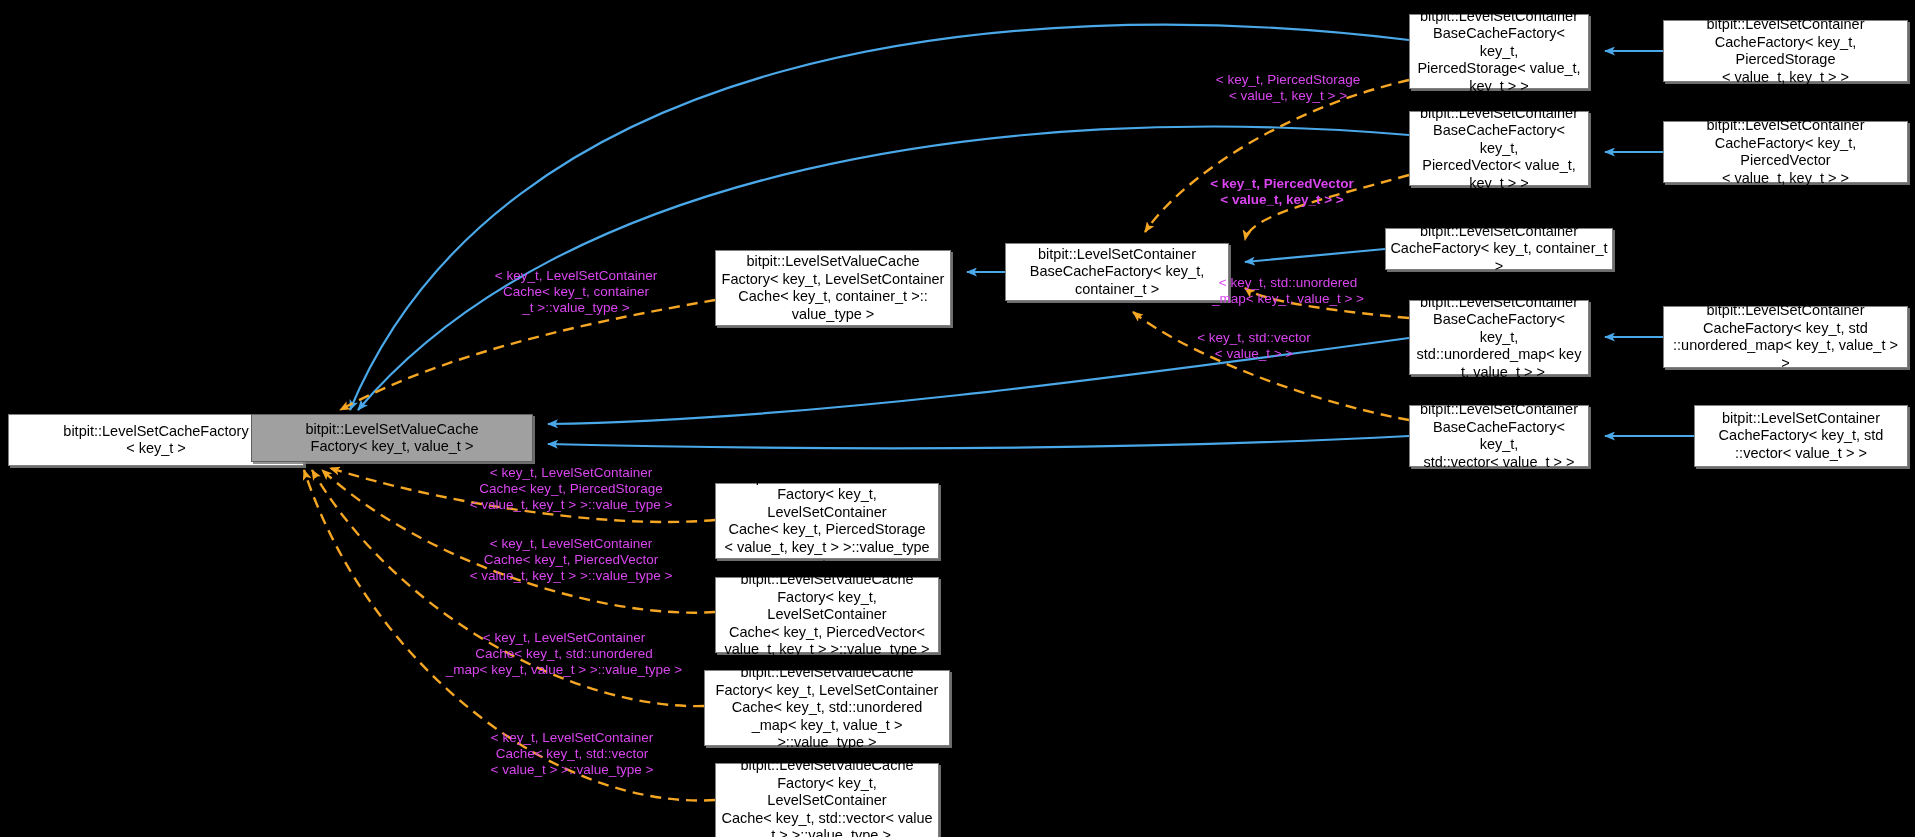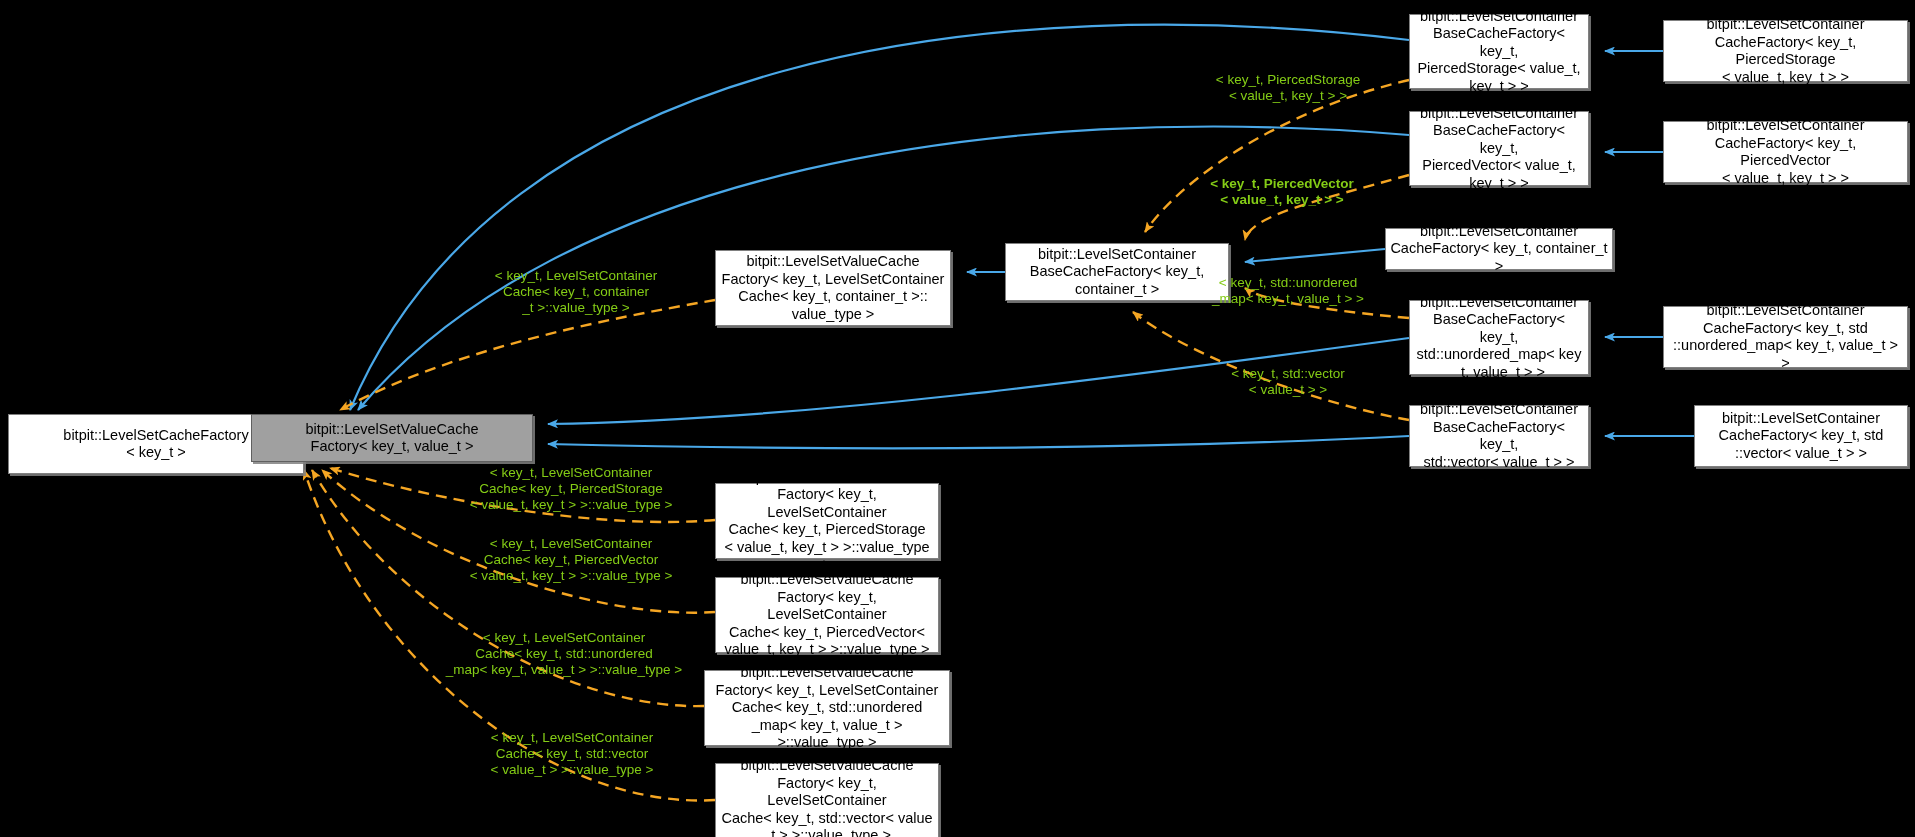--- a/index.html
+++ b/index.html
@@ -41,21 +41,21 @@
     justify-content: center;
     padding: 2px 4px;
     white-space: pre-line;
   }
   .node.highlight {
     background: #a0a0a0;
     border: 1px solid #606060;
   }
   .edge-label {
     position: absolute;
-    color: #84cc16;
+    color: #d946ef;
     font-size: 13.5px;
     line-height: 16px;
     text-align: center;
     white-space: pre-line;
     pointer-events: none;
   }
 </style>
 </head>
 <body>
 
@@ -88,21 +88,21 @@
         <path d="M 1409 318 C 1320 310 1260 300 1245 288" fill="none" stroke="#f5a623" stroke-width="2.4" stroke-dasharray="11,7" marker-end="url(#arrow-orange)"></path>
         <path d="M 1409 420 C 1300 400 1180 350 1133 312" fill="none" stroke="#f5a623" stroke-width="2.4" stroke-dasharray="11,7" marker-end="url(#arrow-orange)"></path>
         <path d="M 715 520 C 600 530 430 500 330 468" fill="none" stroke="#f5a623" stroke-width="2.4" stroke-dasharray="11,7" marker-end="url(#arrow-orange)"></path>
         <path d="M 715 612 C 600 620 420 560 322 470" fill="none" stroke="#f5a623" stroke-width="2.4" stroke-dasharray="11,7" marker-end="url(#arrow-orange)"></path>
         <path d="M 704 706 C 580 710 400 620 312 470" fill="none" stroke="#f5a623" stroke-width="2.4" stroke-dasharray="11,7" marker-end="url(#arrow-orange)"></path>
         <path d="M 715 800 C 560 810 370 670 304 470" fill="none" stroke="#f5a623" stroke-width="2.4" stroke-dasharray="11,7" marker-end="url(#arrow-orange)"></path>
       </g>
   </svg>
 
   <div id="node-layer">
-      <div class="node" style="left: 8px; top: 414px; width: 296px; height: 60px;">bitpit::LevelSetCacheFactory
+      <div class="node" style="left: 8px; top: 414px; width: 296px; height: 52px;">bitpit::LevelSetCacheFactory
 &lt; key_t &gt;</div>
       <div class="node highlight" style="left: 251px; top: 414px; width: 282px; height: 48px;">bitpit::LevelSetValueCache
 Factory&lt; key_t, value_t &gt;</div>
       <div class="node" style="left: 715px; top: 250px; width: 236px; height: 76px;">bitpit::LevelSetValueCache
 Factory&lt; key_t, LevelSetContainer
 Cache&lt; key_t, container_t &gt;::
 value_type &gt;</div>
       <div class="node" style="left: 715px; top: 483px; width: 224px; height: 76px;">bitpit::LevelSetValueCache
 Factory&lt; key_t, LevelSetContainer
 Cache&lt; key_t, PiercedStorage
@@ -153,21 +153,21 @@
 ::vector&lt; value_t &gt; &gt;</div>
     </div>
 
   <div id="label-layer">
       <div class="edge-label" style="left: 1198px; top: 72px; width: 180px;">&lt; key_t, PiercedStorage
 &lt; value_t, key_t &gt; &gt;</div>
       <div class="edge-label" style="left: 1192px; top: 176px; width: 180px; font-weight: bold;">&lt; key_t, PiercedVector
 &lt; value_t, key_t &gt; &gt;</div>
       <div class="edge-label" style="left: 1195px; top: 275px; width: 186px;">&lt; key_t, std::unordered
 _map&lt; key_t, value_t &gt; &gt;</div>
-      <div class="edge-label" style="left: 1202px; top: 330px; width: 172px; margin-top: 36px;">&lt; key_t, std::vector
+      <div class="edge-label" style="left: 1168px; top: 330px; width: 172px;">&lt; key_t, std::vector
 &lt; value_t &gt; &gt;</div>
       <div class="edge-label" style="left: 457px; top: 268px; width: 238px;">&lt; key_t, LevelSetContainer
 Cache&lt; key_t, container
 _t &gt;::value_type &gt;</div>
       <div class="edge-label" style="left: 443px; top: 465px; width: 256px;">&lt; key_t, LevelSetContainer
 Cache&lt; key_t, PiercedStorage
 &lt; value_t, key_t &gt; &gt;::value_type &gt;</div>
       <div class="edge-label" style="left: 443px; top: 536px; width: 256px;">&lt; key_t, LevelSetContainer
 Cache&lt; key_t, PiercedVector
 &lt; value_t, key_t &gt; &gt;::value_type &gt;</div>

